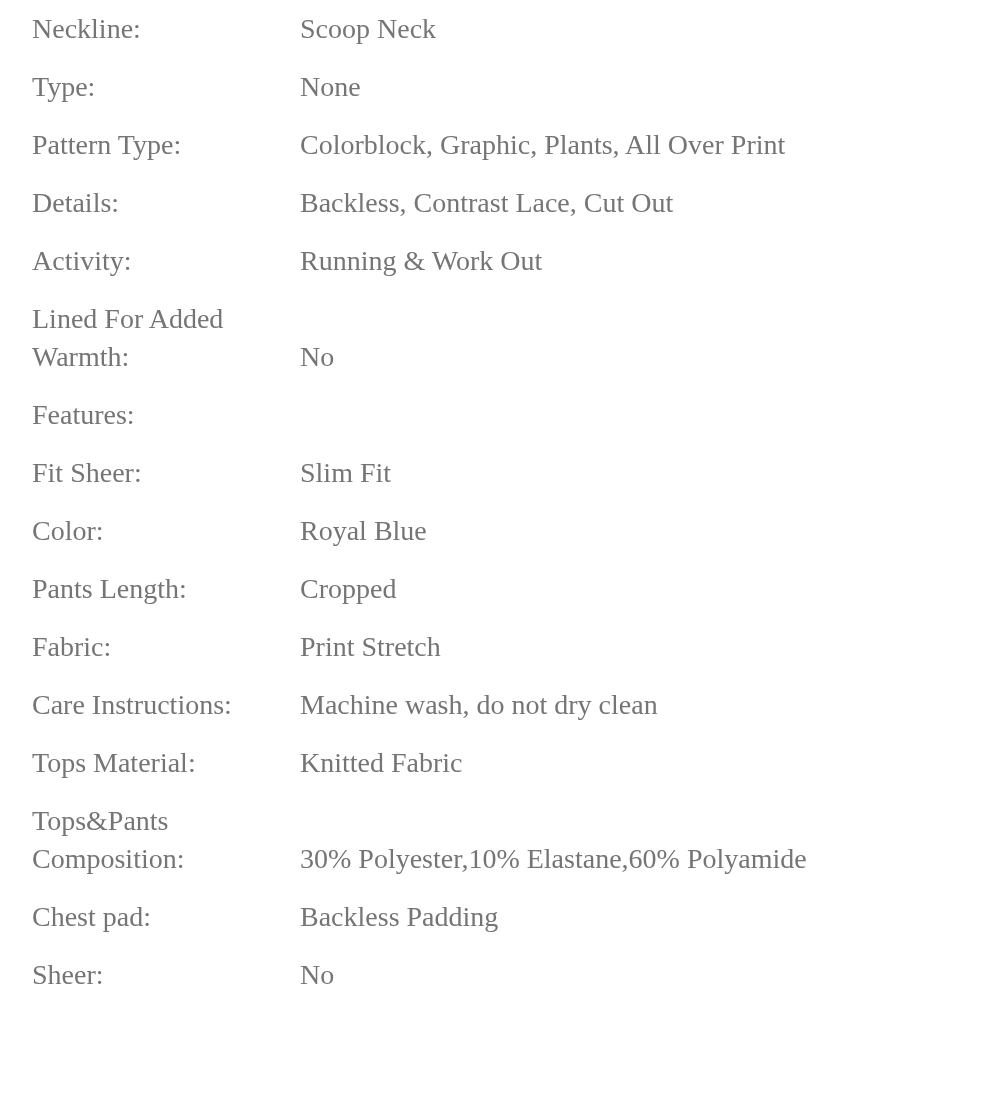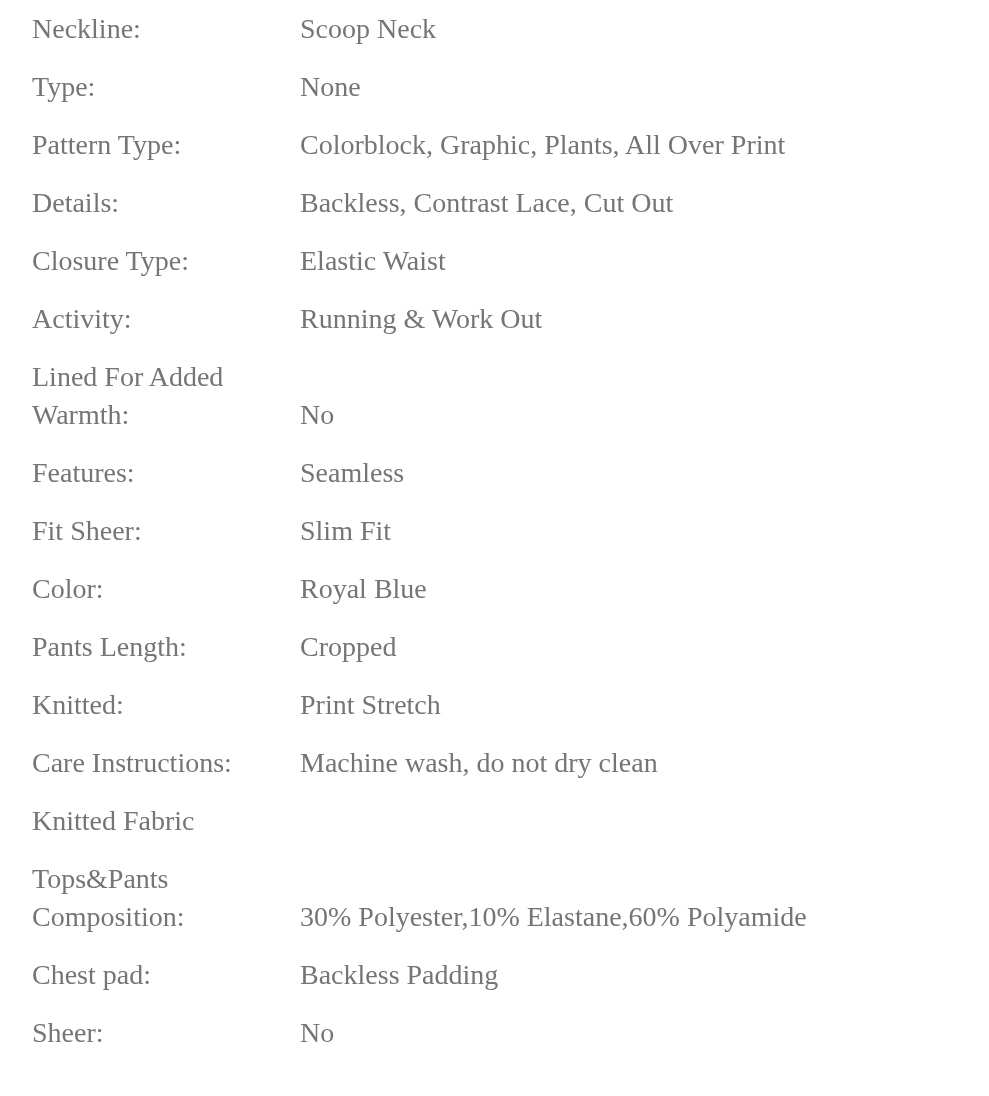--- a/index.html
+++ b/index.html
@@ -51,66 +51,62 @@
   <div class="spec-row">
     <div class="spec-label">Pattern Type:</div>
     <div class="spec-value">Colorblock, Graphic, Plants, All Over Print</div>
   </div>
 
   <div class="spec-row">
     <div class="spec-label">Details:</div>
     <div class="spec-value">Backless, Contrast Lace, Cut Out</div>
   </div>
 
-  <div class="spec-row">
-    <div class="spec-label">Closure Type:</div>
-    <div class="spec-value">Elastic Waist</div>
-  </div>
 
   <div class="spec-row">
     <div class="spec-label">Activity:</div>
     <div class="spec-value">Running &amp; Work Out</div>
   </div>
 
   <div class="spec-row">
     <div class="spec-label">Lined For Added Warmth:</div>
     <div class="spec-value">No</div>
   </div>
 
   <div class="spec-row">
     <div class="spec-label">Features:</div>
-    <div class="spec-value">Seamless</div>
   </div>
 
   <div class="spec-row">
     <div class="spec-label">Fit Sheer:</div>
     <div class="spec-value">Slim Fit</div>
   </div>
 
   <div class="spec-row">
     <div class="spec-label">Color:</div>
     <div class="spec-value">Royal Blue</div>
   </div>
 
   <div class="spec-row">
     <div class="spec-label">Pants Length:</div>
     <div class="spec-value">Cropped</div>
   </div>
 
   <div class="spec-row">
-    <div class="spec-label">Knitted:</div>
+    <div class="spec-label">Fabric:</div>
     <div class="spec-value">Print Stretch</div>
   </div>
 
   <div class="spec-row">
     <div class="spec-label">Care Instructions:</div>
     <div class="spec-value">Machine wash, do not dry clean</div>
   </div>
 
   <div class="spec-row">
+    <div class="spec-label">Tops Material:</div>
     <div class="spec-value">Knitted Fabric</div>
   </div>
 
   <div class="spec-row">
     <div class="spec-label">Tops&amp;Pants Composition:</div>
     <div class="spec-value">30% Polyester,10% Elastane,60% Polyamide</div>
   </div>
 
   <div class="spec-row">
     <div class="spec-label">Chest pad:</div>

